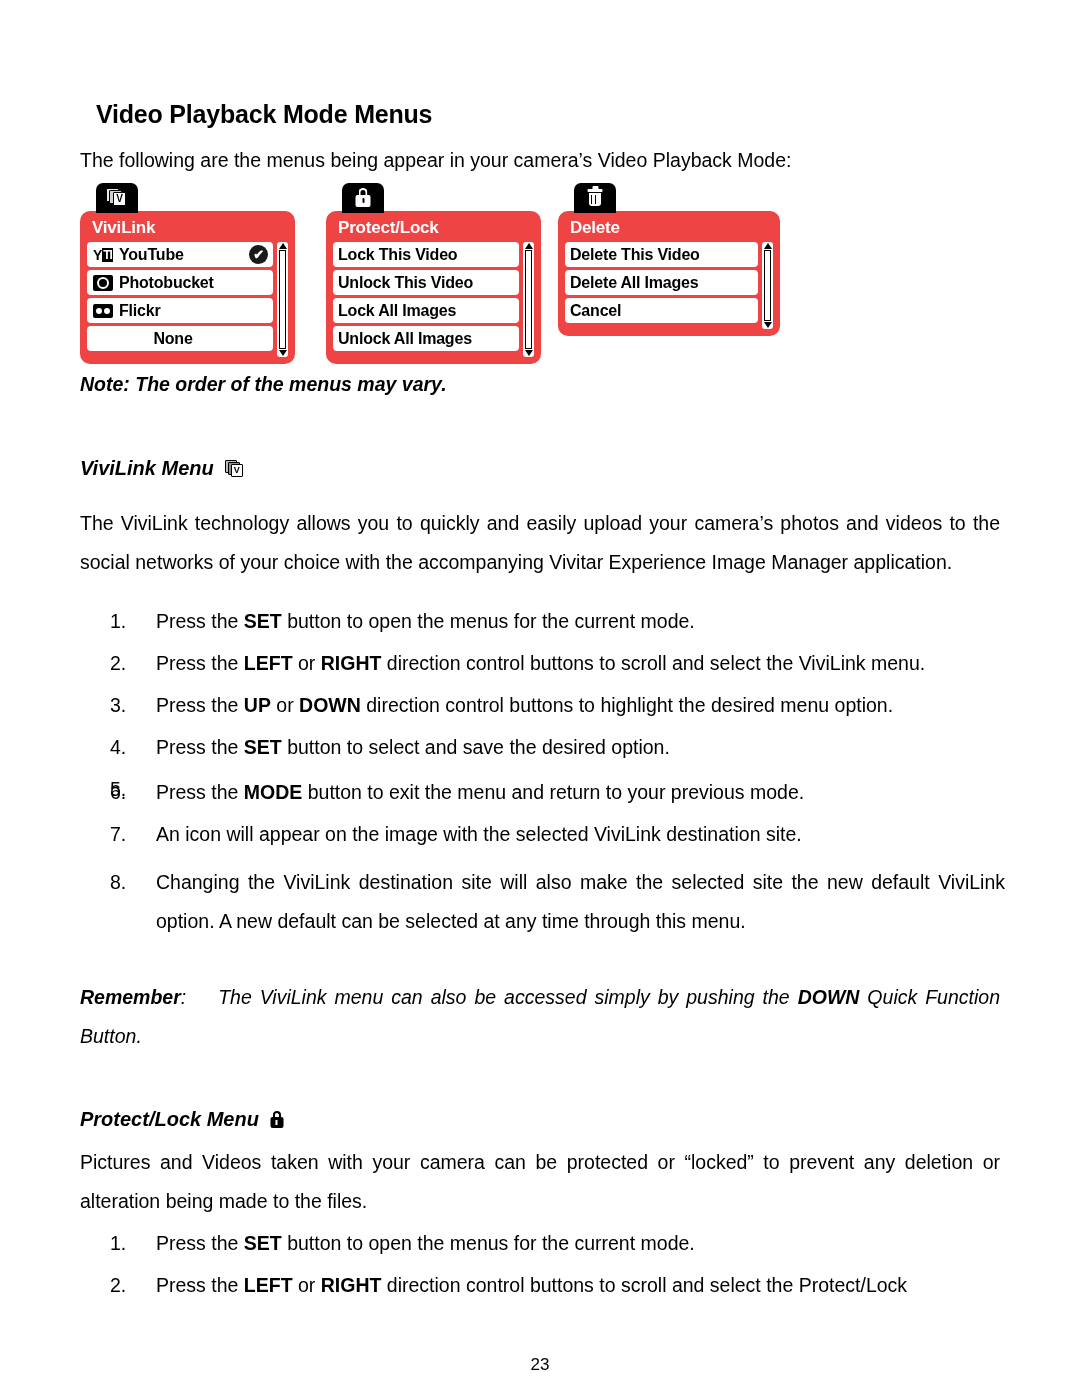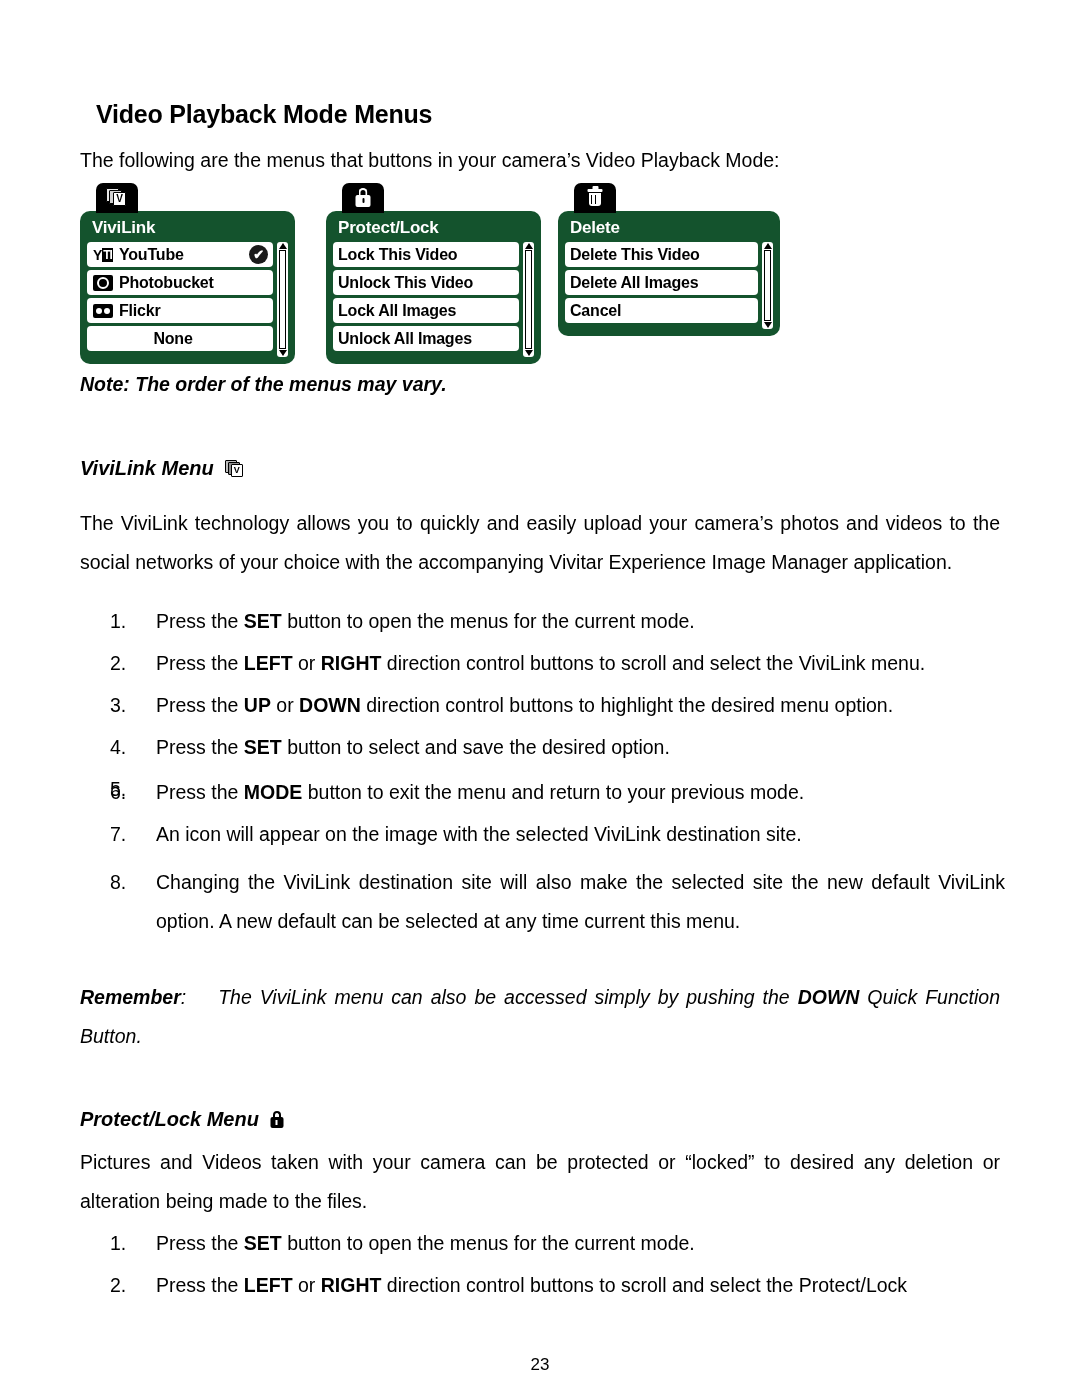--- a/index.html
+++ b/index.html
@@ -65,21 +65,21 @@
     background: #000;
     border-radius: 7px 7px 0 0;
     margin-left: 16px;
     position: relative;
     z-index: 2;
     display: flex;
     align-items: center;
     justify-content: center;
   }
   .menu-body {
-    background: #14532d;
+    background: #ef4444;
     border-radius: 10px;
     padding: 5px 7px 7px 7px;
     position: relative;
     margin-top: -2px;
     z-index: 1;
     display: flex;
     flex-direction: column;
   }
   .menu-header {
     color: #ffffff;
@@ -438,21 +438,21 @@
   b, strong { font-weight: bold; }
 </style>
 </head>
 <body>
 
 <div class="page">
   <div class="content">
 
     <h1 class="page-title">Video Playback Mode Menus</h1>
 
-    <div class="intro-line">The following are the menus that buttons in your camera’s Video Playback Mode:</div>
+    <div class="intro-line">The following are the menus being appear in your camera’s Video Playback Mode:</div>
 
     <div class="menus-row">
 
       <div class="menu-widget" style="left:0px; width:215px;">
         <div class="menu-tab">
           <span class="tab-icon-vivilink">
             <i></i>
               <i></i>
               <i>V</i>
           </span>
@@ -603,37 +603,37 @@
       <li>
         <span class="num">6.</span>
         <span><span>Press the </span><b>MODE</b><span> button to exit the menu and return to your previous mode.</span></span>
       </li>
       <li>
         <span class="num">7.</span>
         <span>An icon will appear on the image with the selected ViviLink destination site.</span>
       </li>
       <li class="justified" style="line-height:39px;">
         <span class="num">8.</span>
-        <span>Changing the ViviLink destination site will also make the selected site the new default ViviLink option. A new default can be selected at any time current this menu.</span>
+        <span>Changing the ViviLink destination site will also make the selected site the new default ViviLink option. A new default can be selected at any time through this menu.</span>
       </li>
     </ol>
 
     <div class="remember" style="top:978px;">
       <b>Remember</b><span>:</span>&nbsp;&nbsp;&nbsp;&nbsp;<span>The ViviLink menu can also be accessed simply by pushing the </span><b>DOWN</b><span> Quick Function Button.</span>
     </div>
 
     <div class="sec-head protect">
       <span>Protect/Lock Menu</span>
       <span class="icon-inline-lock">
         <span class="shackle"></span>
           <span class="body"></span>
       </span>
     </div>
 
-    <p class="para" style="top:1143px;">Pictures and Videos taken with your camera can be protected or “locked” to desired any deletion or alteration being made to the files.</p>
+    <p class="para" style="top:1143px;">Pictures and Videos taken with your camera can be protected or “locked” to prevent any deletion or alteration being made to the files.</p>
 
     <ol class="steps" style="top:1230px;">
       <li>
         <span class="num">1.</span>
         <span><span>Press the </span><b>SET</b><span> button to open the menus for the current mode.</span></span>
       </li>
       <li class="justified">
         <span class="num">2.</span>
         <span><span>Press the </span><b>LEFT</b><span> or </span><b>RIGHT</b><span> direction control buttons to scroll and select the Protect/Lock</span></span>
       </li>

